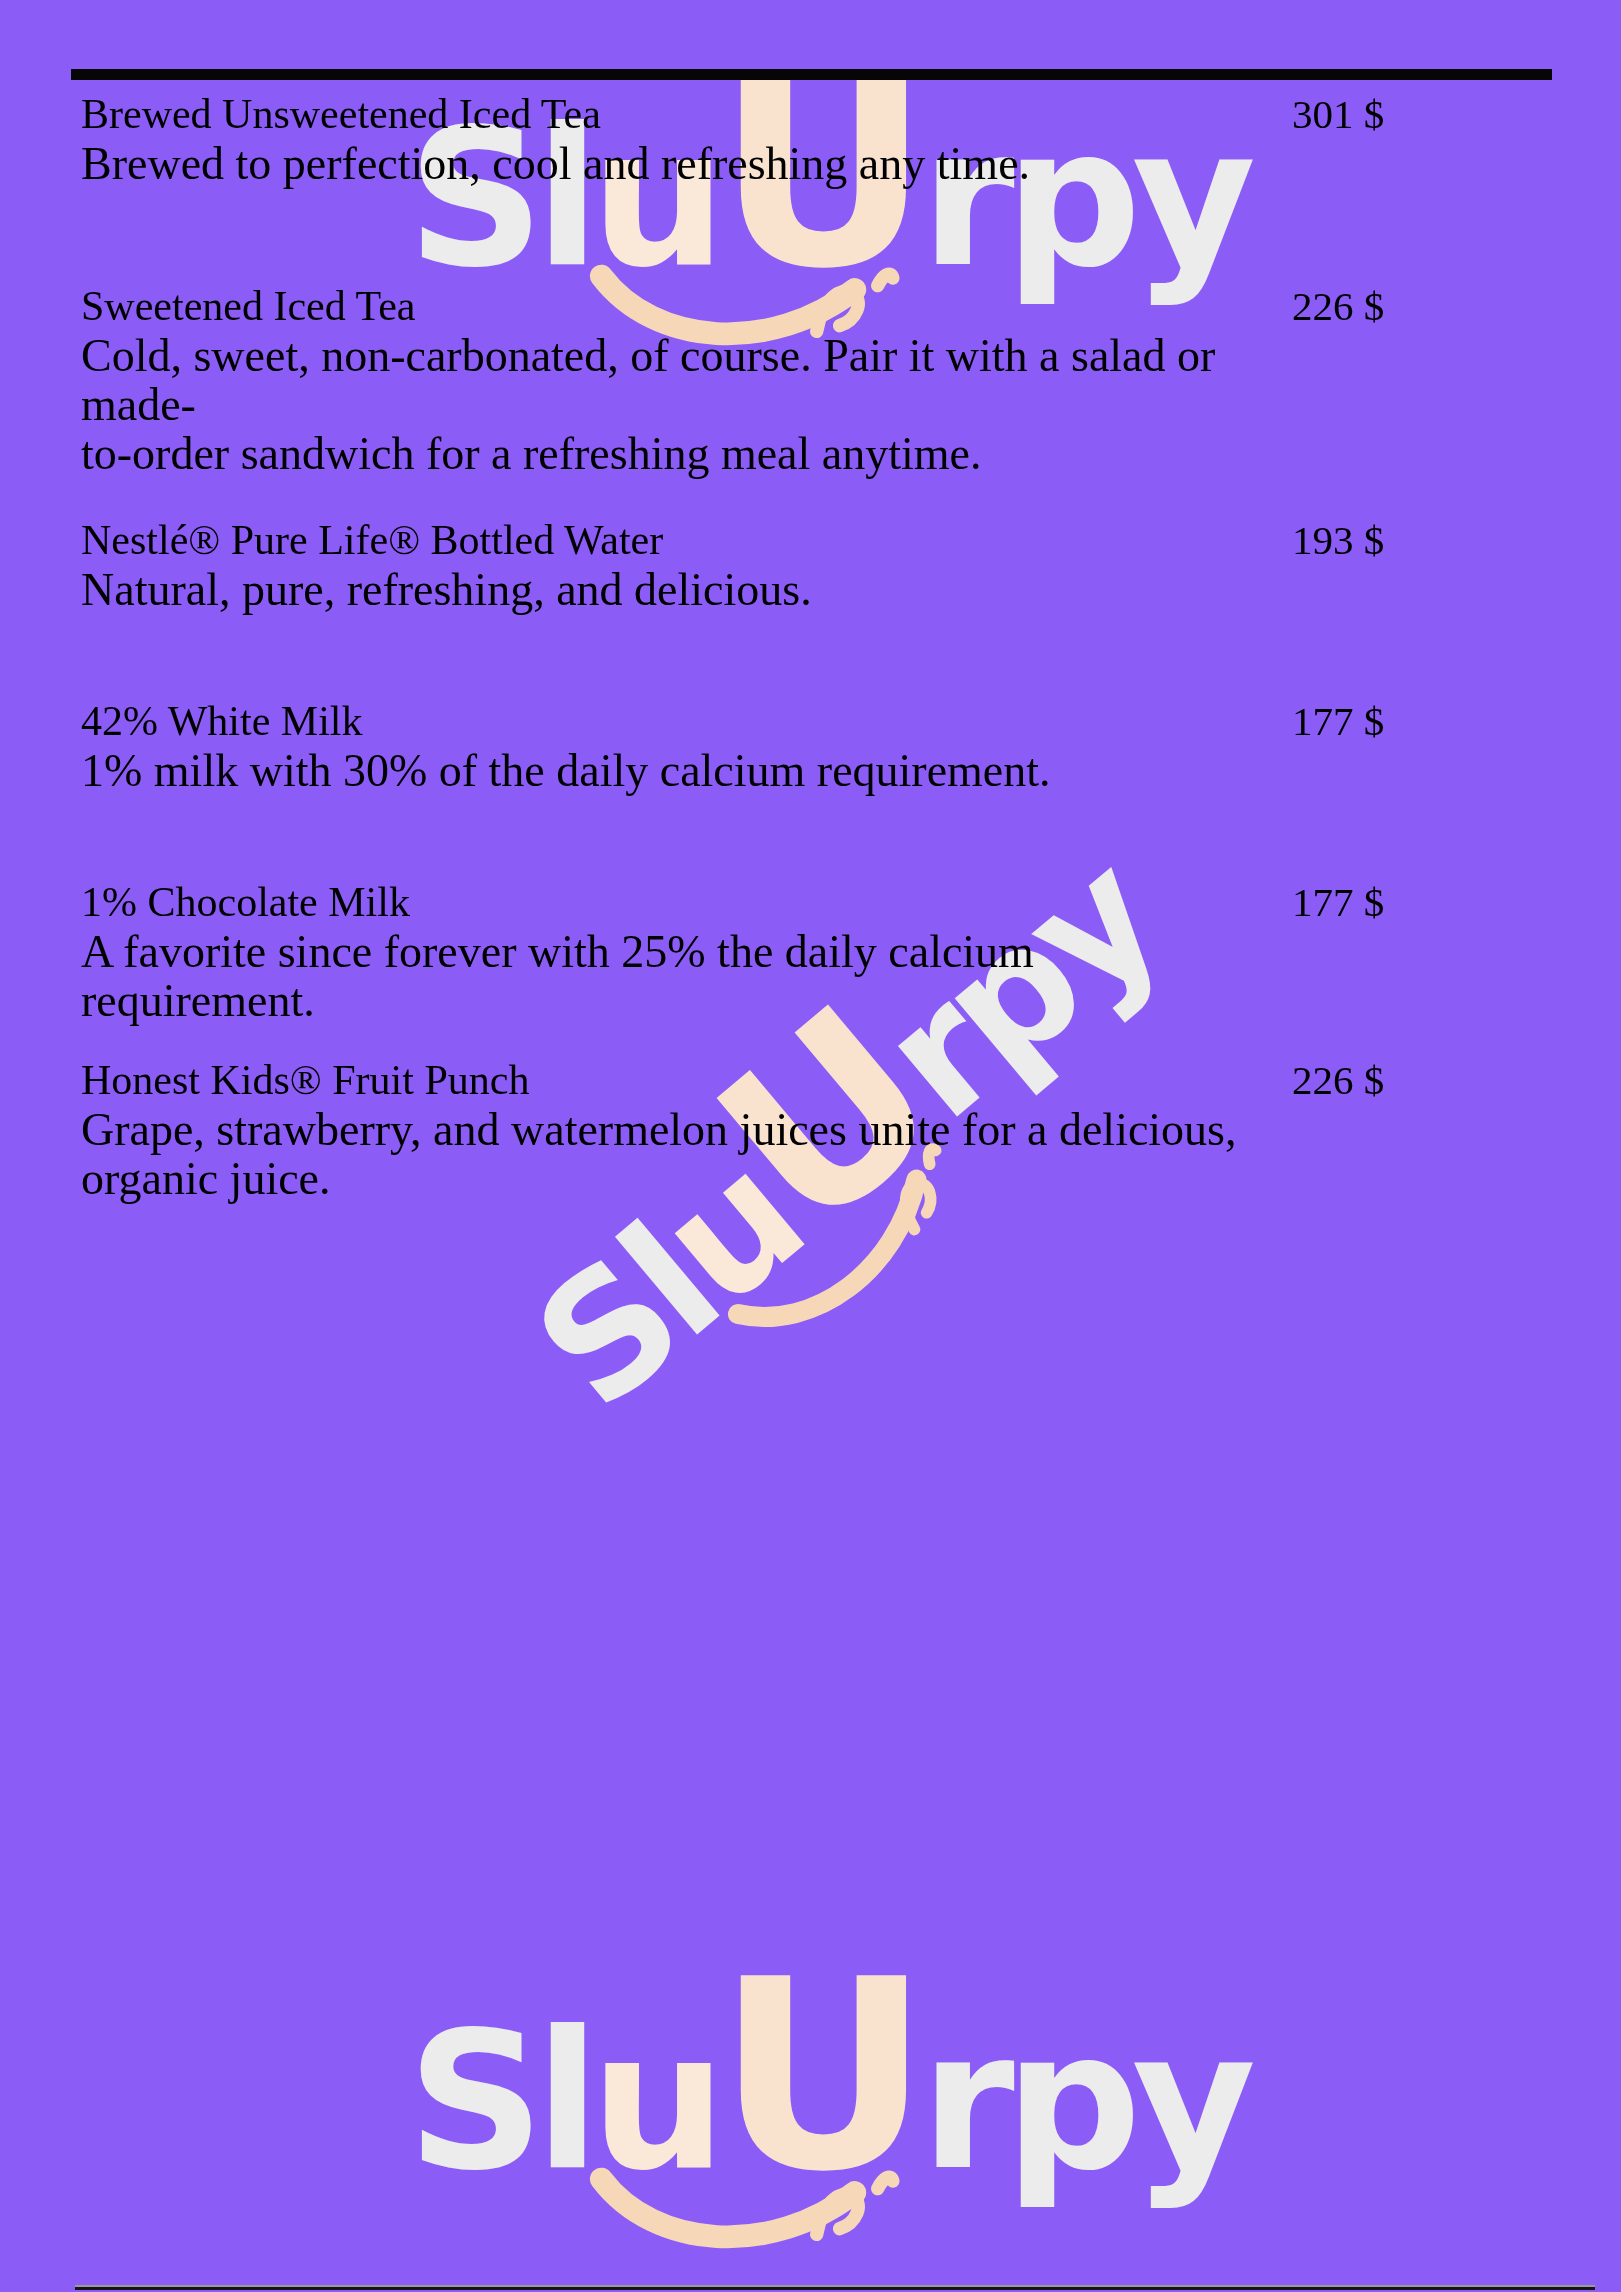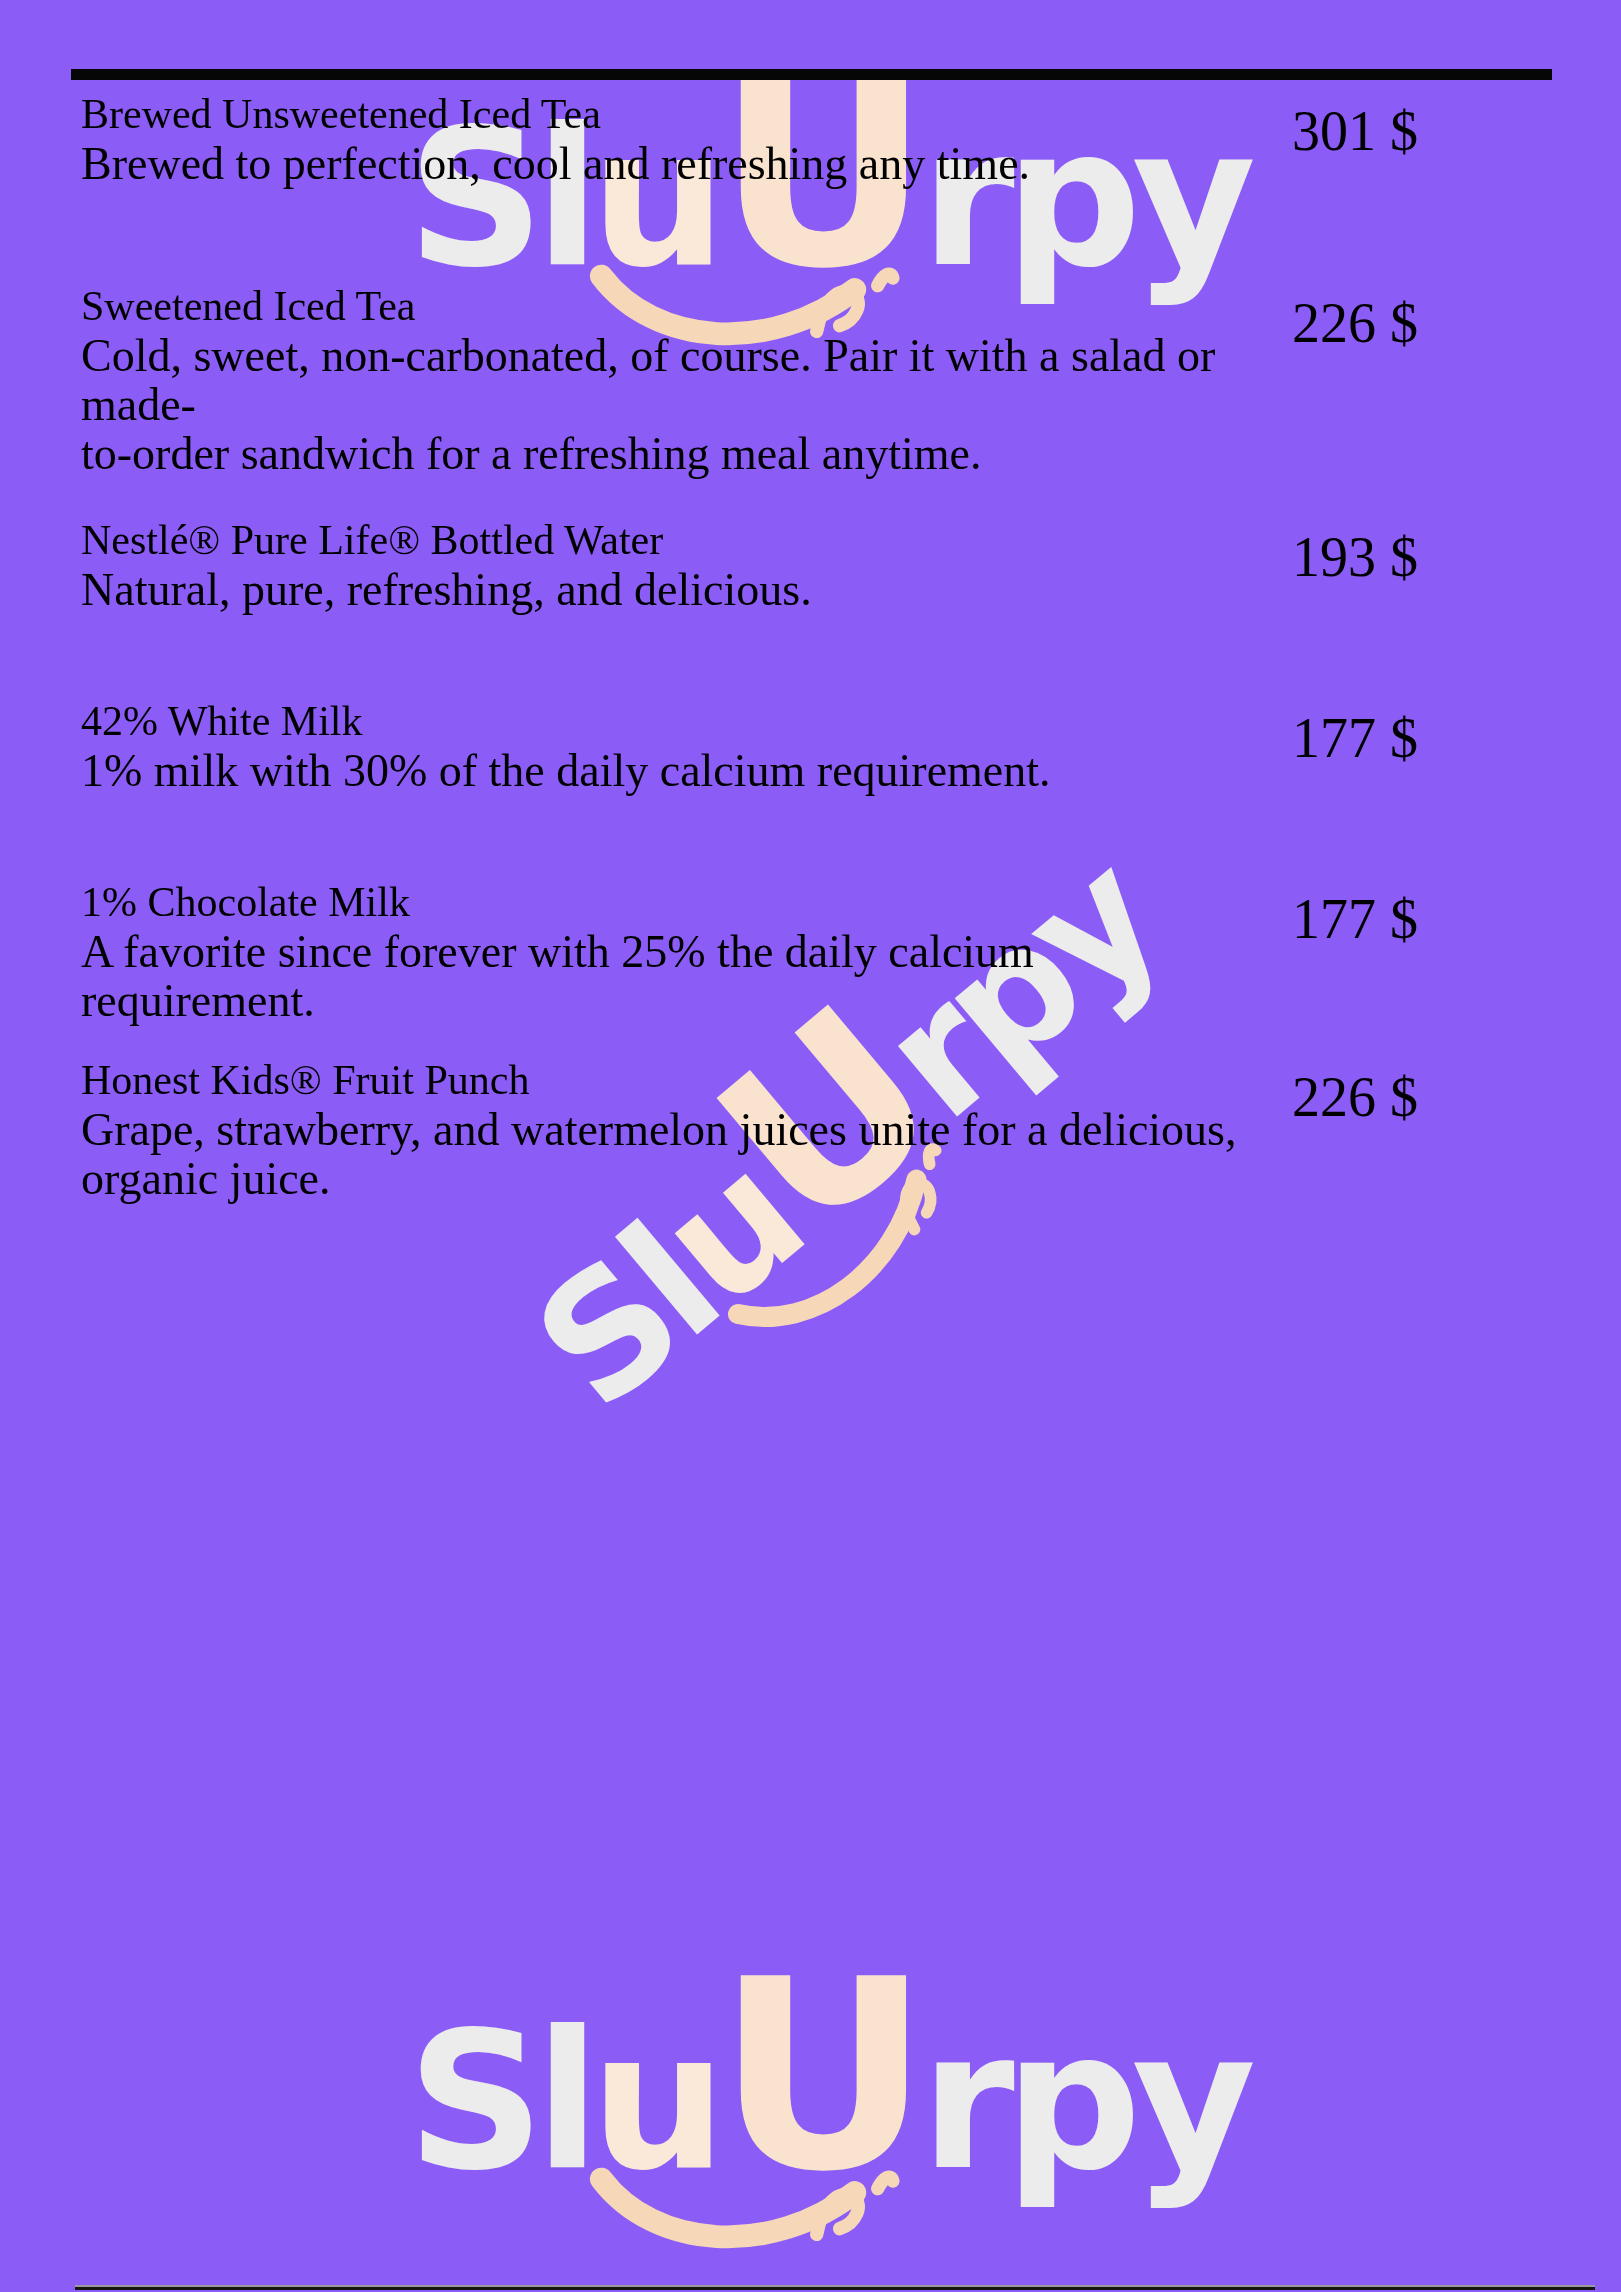--- a/index.html
+++ b/index.html
@@ -22,22 +22,22 @@
     background:#161616;border-top:2px solid #9a9a9a;z-index:3;
   }
 
   
   .menu-item{position:absolute;left:0;width:1621px;z-index:2;}
   .item-name{
     position:absolute;left:81px;top:0;
     font-size:42px;line-height:49px;white-space:nowrap;
   }
   .item-price{
-    position:absolute;left:1292px;top:17px;
-    font-size:56px;line-height:49px;white-space:nowrap;
+    position:absolute;left:1292px;top:0;
+    font-size:41px;line-height:49px;white-space:nowrap;
   }
   .item-desc{
     position:absolute;left:81px;top:49px;width:1176px;
     font-size:46px;line-height:49px;white-space:pre-line;
   }
 
   
   .watermark{
     position:absolute;width:823px;height:304px;z-index:1;
     pointer-events:none;

